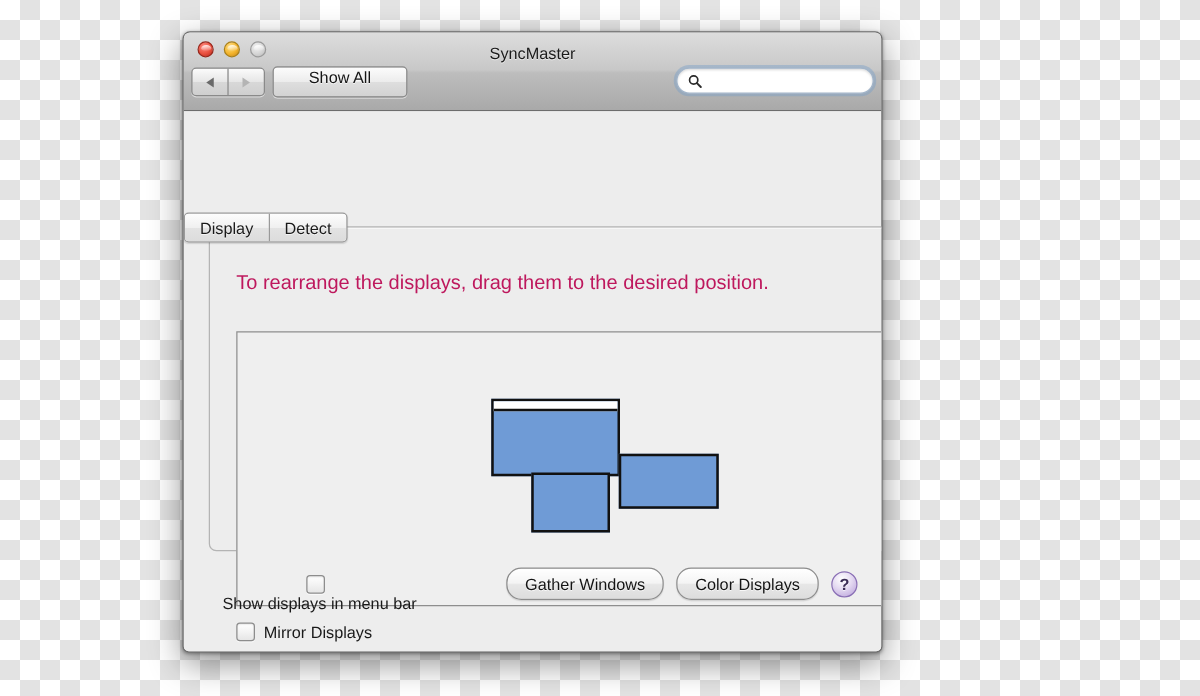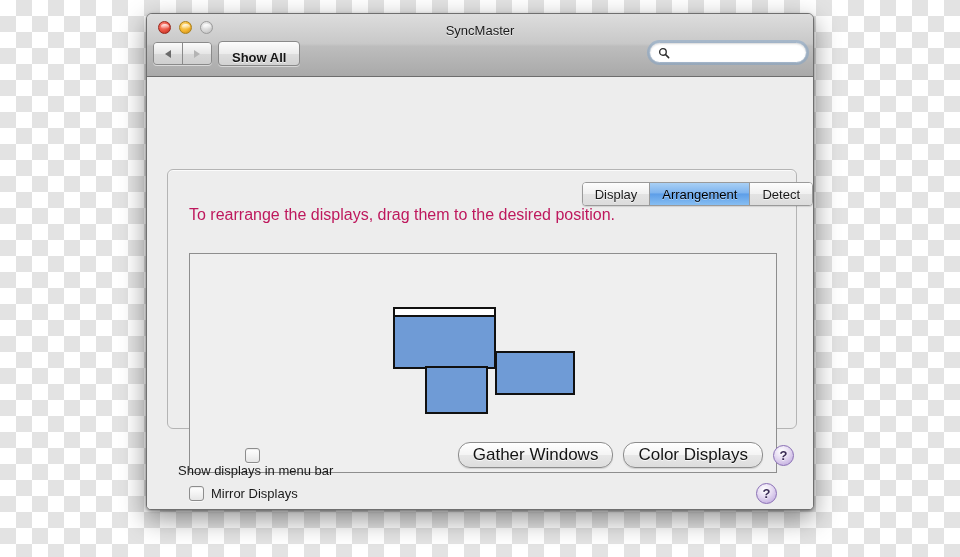--- a/index.html
+++ b/index.html
@@ -20,22 +20,22 @@
     background-image:
       linear-gradient(45deg, #e3e3e3 25%, transparent 25%, transparent 75%, #e3e3e3 75%),
       linear-gradient(45deg, #e3e3e3 25%, transparent 25%, transparent 75%, #e3e3e3 75%);
     background-size: 32px 32px;
     background-position: 0 0, 16px 16px;
   }
 
   
   #window {
     position: absolute;
-    left: 146px; top: 13px;
-    width: 668px; height: 497px;
+    left: 146px; top: 25px;
+    width: 560px; height: 497px;
     border-radius: 6px 6px 5px 5px;
     background: #ededed;
     box-shadow: 0 9px 26px rgba(0,0,0,.42), 0 1px 3px rgba(0,0,0,.35);
     overflow: hidden;
     border: 1px solid #6f6f6f;
     box-sizing: border-box;
   }
 
   
   #titlebar {
@@ -96,29 +96,28 @@
   }
   #nav-back { border-right: 1px solid #8a8a8a; }
   .tri { width: 0; height: 0; border-top: 4.5px solid transparent; border-bottom: 4.5px solid transparent; }
   #tri-back { border-right: 6px solid #6a6a6a; }
   #tri-fwd  { border-left: 6px solid #b4b4b4; }
 
   #show-all-btn {
     position: absolute;
     left: 71px; top: 27px;
     height: 23px;
-    padding: 0 13px;
-    display: flex; align-items: flex-end;
+    padding: 0 28px;
+    display: flex; align-items: flex-start;
     font-size: 13px; color: #151515;
     border: 1px solid #8a8a8a;
     border-radius: 4px;
     background: linear-gradient(to bottom, #fcfcfc 0%, #ececec 50%, #dedede 51%, #d2d2d2 100%);
     box-shadow: 0 1px 0 rgba(255,255,255,.5);
     text-shadow: 0 1px 0 rgba(255,255,255,.7);
-    font-weight: bold;
   }
 
   #search-field {
     position: absolute;
     right: 6px; top: 28px;
     width: 158px; height: 21px;
     border-radius: 11px;
     background: #ffffff;
     border: 1px solid #a2b4c8;
     box-shadow: 0 0 0 2px rgba(122,160,200,.45), inset 0 1px 2px rgba(0,0,0,.16);
@@ -138,23 +137,22 @@
   #body {
     position: relative;
     height: 433px;
     background: #ededed;
   }
 
   
   #tabbar {
     position: absolute;
     left: 0; right: 0; top: 81px;
-    display: flex; justify-content: flex-end;
+    display: flex; justify-content: flex-start;
     z-index: 4;
-    margin-top: 24px;
   }
   #tabs {
     display: flex;
     height: 22px;
     border: 1px solid #9a9a9a;
     border-radius: 4px;
     overflow: hidden;
     box-shadow: 0 1px 1px rgba(0,0,0,.12);
     background: #fff;
   }
@@ -255,21 +253,21 @@
   }
   #footer-right {
     position: absolute;
     right: 19px; top: 365px;
     display: flex; align-items: center; gap: 10px;
   }
   .push-btn {
     height: 24px;
     padding: 0 14px;
     display: flex; align-items: center;
-    font-size: 17px; color: #141414;
+    font-size: 13px; color: #141414;
     border: 1px solid #8d8d8d;
     border-radius: 12px;
     background: linear-gradient(to bottom, #ffffff 0%, #f4f4f4 48%, #e7e7e7 52%, #dddddd 100%);
     box-shadow: 0 1px 1px rgba(0,0,0,.13);
     text-shadow: 0 1px 0 rgba(255,255,255,.75);
     white-space: nowrap;
   }
 </style>
 </head>
 <body>
@@ -337,23 +335,20 @@
       <div class="help-btn" id="help-tabbox">
         <span>?</span>
       </div>
     </div>
 
     <div id="tabbar">
       <div id="tabs">
         <div class="tab">
           <span>Display</span>
         </div>
-        <div class="tab selected">
-          <span>Arrangement</span>
-        </div>
         <div class="tab">
           <span>Detect</span>
         </div>
       </div>
     </div>
 
     <div id="footer-left">
       <span class="checkbox"></span>
       <span class="checkbox-label">Show displays in menu bar</span>
     </div>

